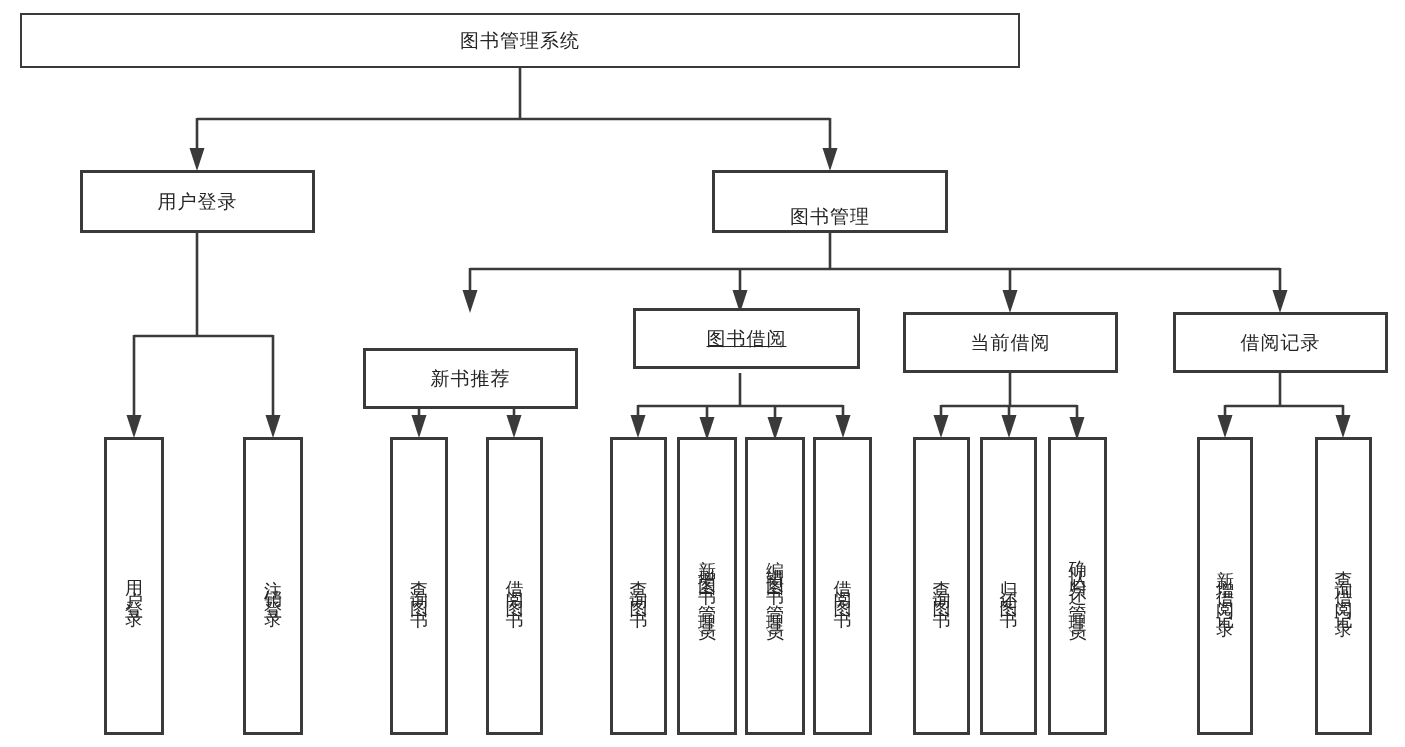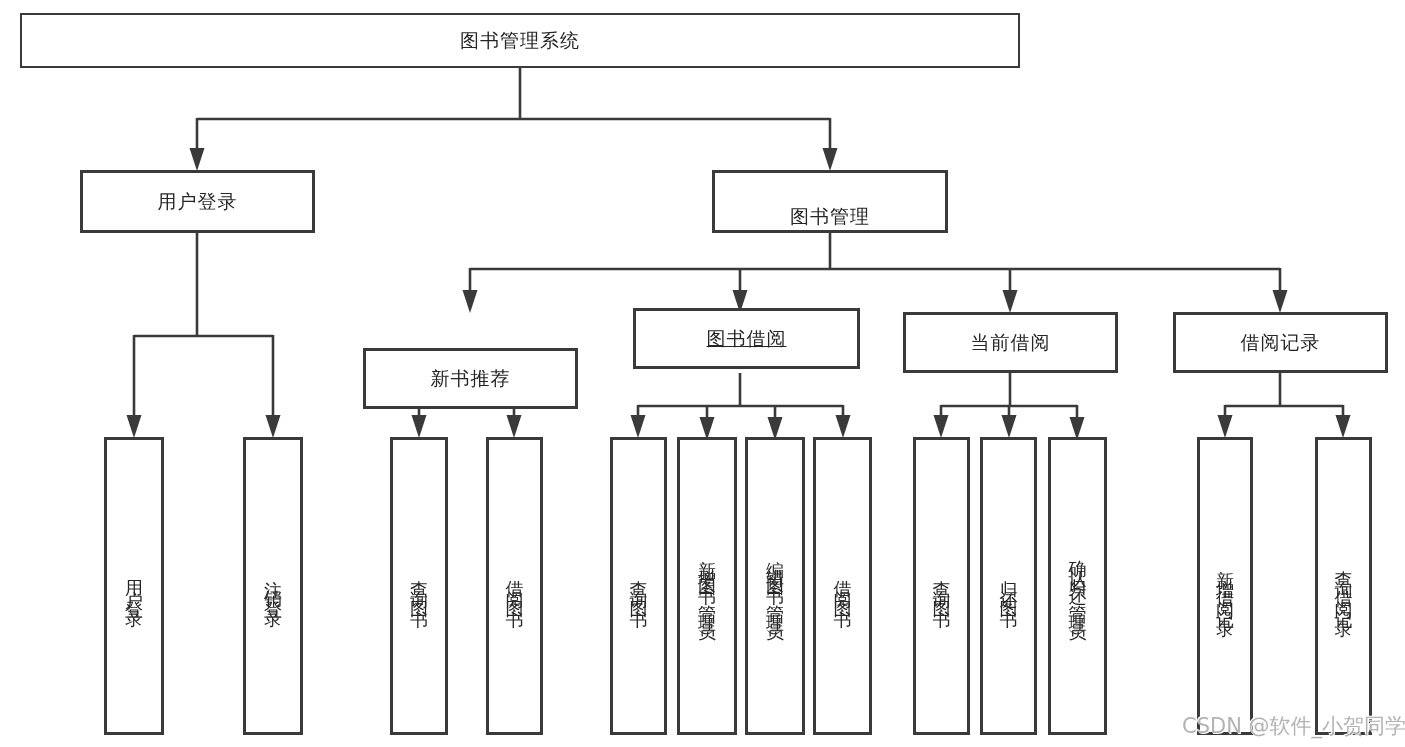--- a/index.html
+++ b/index.html
@@ -179,14 +179,13 @@
     <span class="vtext" style="letter-spacing:9px;">确认归还（管理员）</span>
   </div>
 
   <div class="vbox" style="left:1197px;width:56px;">
     <span class="vtext">新增借阅记录</span>
   </div>
   <div class="vbox" style="left:1315px;width:57px;">
     <span class="vtext">查询借阅记录</span>
   </div>
 
-  <div id="watermark">CSDN @软件_小贺同学</div>
 </div>
 
 </body></html>

